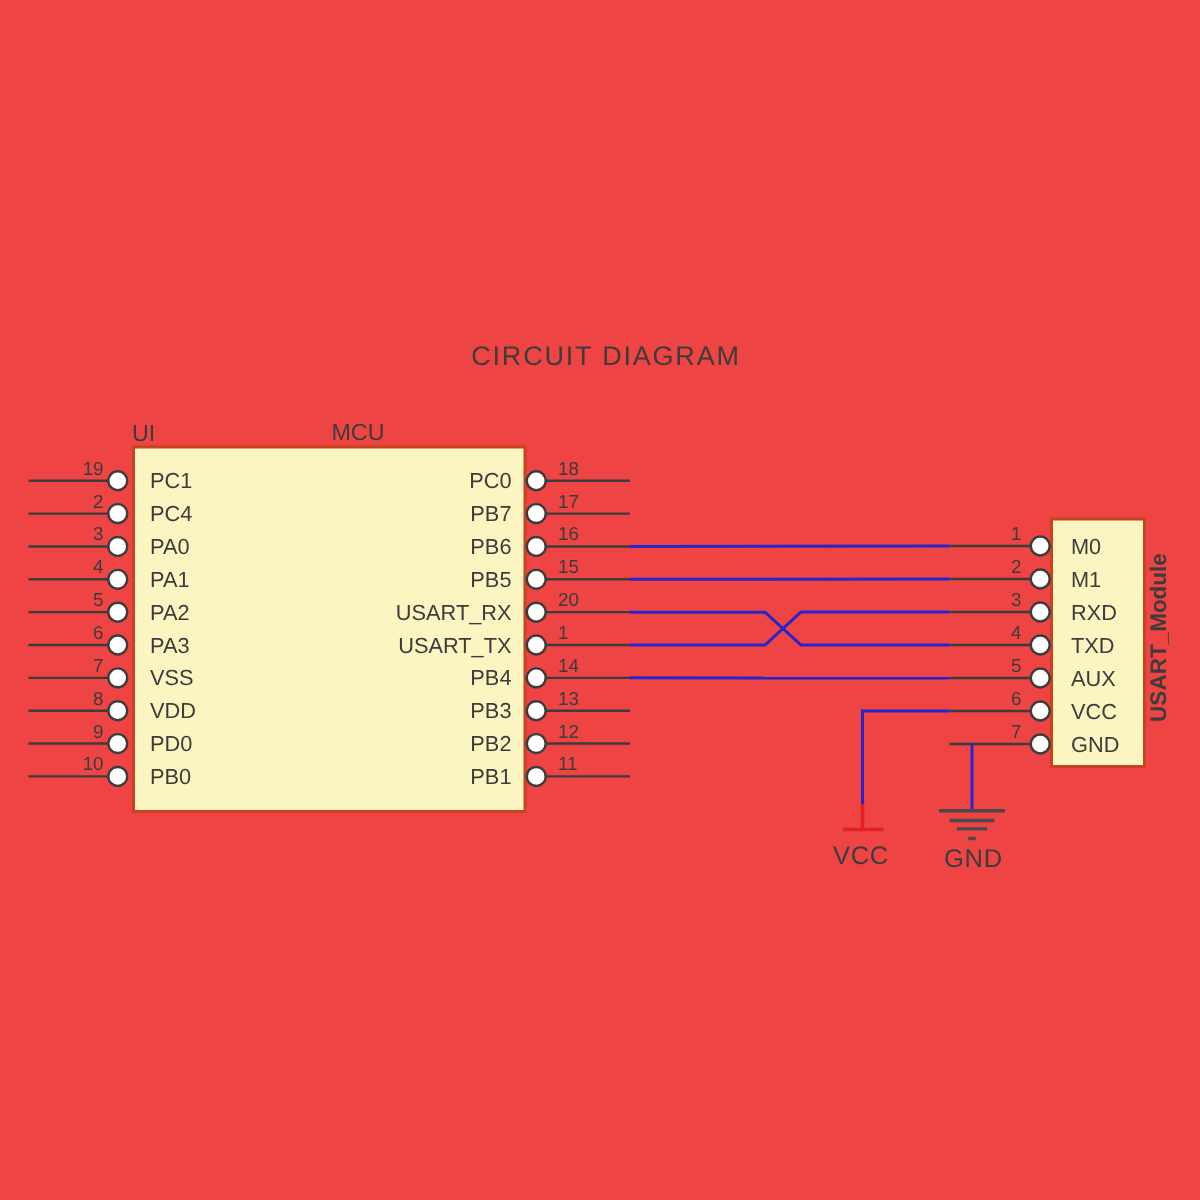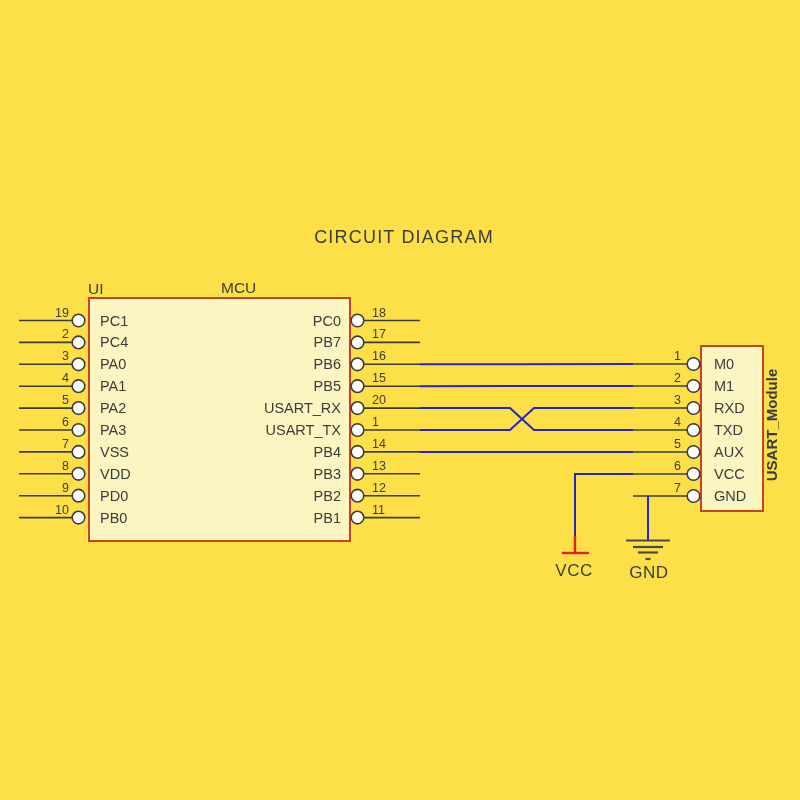--- a/index.html
+++ b/index.html
@@ -8,21 +8,21 @@
     background: #ffffff;
     width: 800px;
     height: 800px;
     overflow: hidden;
     font-family: "Liberation Sans", sans-serif;
   }
   .stage {
     position: relative;
     width: 800px;
     height: 800px;
-    background: #fde047;
+    background: #ef4444;
   }
   svg text {
     font-family: "Liberation Sans", sans-serif;
     fill: #3c3c3c;
   }
   svg .pin-label   { font-size: 14.5px; }
   svg .pin-num     { font-size: 12.5px; }
   svg .block-label { font-size: 15.5px; }
   svg .title-text  { font-size: 18px; letter-spacing: 1.2px; }
   svg .module-name { font-size: 15px; font-weight: bold; }

